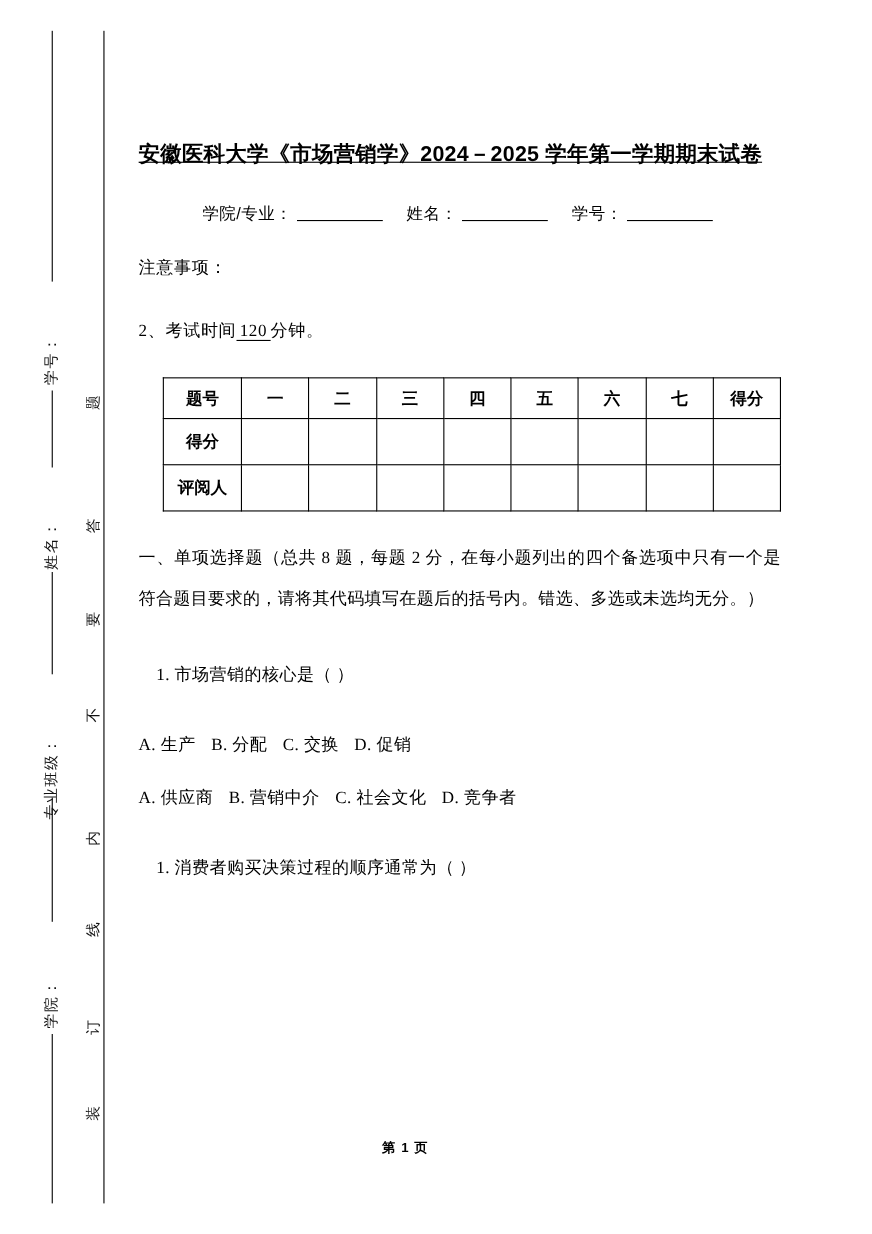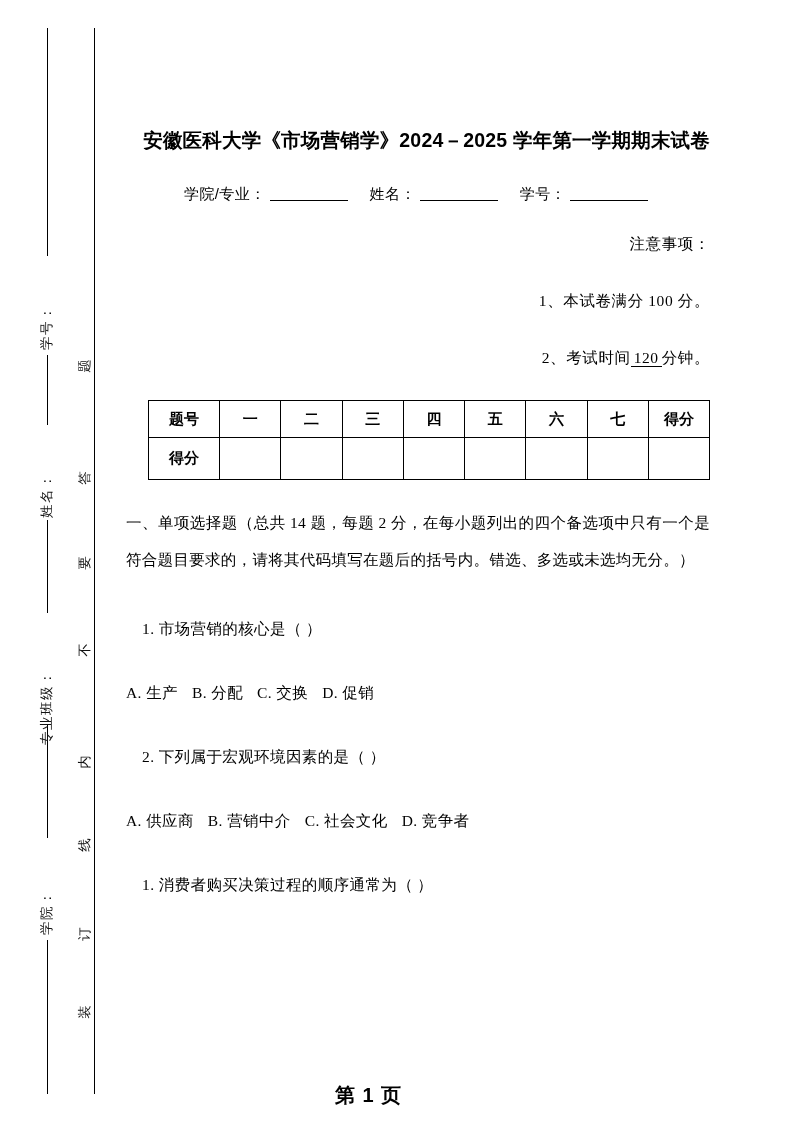--- a/index.html
+++ b/index.html
@@ -70,23 +70,24 @@
     top: 0;
     width: 584px;
   }
 
   #doc-title {
     margin: 0;
     padding-top: 121px;
     font-size: 19.5px;
     font-weight: bold;
     line-height: 38px;
-    text-align: right;
+    text-align: left;
     letter-spacing: 0.2px;
     font-family: "Liberation Sans", "DejaVu Sans", sans-serif;
+    text-decoration: underline;
   }
 
   #info-line {
     margin: 0;
     padding-top: 26px;
     font-size: 15px;
     font-weight: normal;
     text-align: center;
     letter-spacing: 0.4px;
     font-family: "Liberation Sans", "DejaVu Sans", sans-serif;
@@ -98,21 +99,20 @@
     margin: 0 4px;
     vertical-align: -2px;
   }
   #info-line .gap { display: inline-block; width: 18px; }
 
   .notice-line {
     margin: 0;
     font-size: 15.5px;
     line-height: 30px;
     letter-spacing: 0.6px;
-    text-align: right;
   }
   #notice-heading { padding-top: 25px; }
   #notice-1 { padding-top: 27px; }
   #notice-2 { padding-top: 27px; }
   .ul-value {
     border-bottom: 1.3px solid #000;
     padding: 0 3px;
   }
 
   
@@ -160,24 +160,24 @@
     font-size: 15.5px;
     line-height: 26px;
     letter-spacing: 0.4px;
   }
   .opt { margin-right: 14px; }
 
   
   #page-footer {
     position: absolute;
     left: 0;
-    top: 1082px;
+    top: 1035px;
     width: 737px;
     text-align: center;
-    font-size: 20px;
+    font-size: 12px;
     font-weight: bold;
     letter-spacing: 1px;
     font-family: "Liberation Sans", "DejaVu Sans", sans-serif;
   }
 </style>
 </head>
 <body>
 
 <div id="seal-margin">
   <div class="margin-rule"></div>
@@ -206,21 +206,20 @@
 <div id="content">
 
   <h1 id="doc-title">安徽医科大学《市场营销学》2024－2025 学年第一学期期末试卷</h1>
 
   <div id="info-line">
     <span>学院/专业：</span><span class="blank"></span><span class="gap"></span><span>姓名：</span><span class="blank"></span><span class="gap"></span><span>学号：</span><span class="blank"></span>
   </div>
 
   <p class="notice-line" id="notice-heading">注意事项：</p>
 
-  <p class="notice-line" id="notice-1">1、本试卷满分 100 分。</p>
 
   <p class="notice-line" id="notice-2"><span>2、考试时间</span><span class="ul-value">120</span><span>分钟。</span></p>
 
   <table id="score-table">
     <tbody>
       <tr>
         <td class="rowhead">题号</td>
         <td>一</td>
         <td>二</td>
         <td>三</td>
@@ -234,31 +233,41 @@
         <td class="rowhead">得分</td>
         <td></td>
         <td></td>
         <td></td>
         <td></td>
         <td></td>
         <td></td>
         <td></td>
         <td></td>
       </tr>
+      <tr class="body-row">
+        <td class="rowhead">评阅人</td>
+        <td></td>
+        <td></td>
+        <td></td>
+        <td></td>
+        <td></td>
+        <td></td>
+        <td></td>
+        <td></td>
+      </tr>
     </tbody>
   </table>
 
-  <p id="section-heading">一、单项选择题（总共 14 题，每题 2 分，在每小题列出的四个备选项中只有一个是符合题目要求的，请将其代码填写在题后的括号内。错选、多选或未选均无分。）</p>
+  <p id="section-heading">一、单项选择题（总共 8 题，每题 2 分，在每小题列出的四个备选项中只有一个是符合题目要求的，请将其代码填写在题后的括号内。错选、多选或未选均无分。）</p>
 
   <p class="q-stem">1. 市场营销的核心是（   ）</p>
   <p class="q-options">
     <span class="opt">A. 生产</span><span class="opt">B. 分配</span><span class="opt">C. 交换</span><span class="opt">D. 促销</span>
   </p>
 
-  <p class="q-stem">2. 下列属于宏观环境因素的是（   ）</p>
   <p class="q-options">
     <span class="opt">A. 供应商</span><span class="opt">B. 营销中介</span><span class="opt">C. 社会文化</span><span class="opt">D. 竞争者</span>
   </p>
 
   <p class="q-stem">1. 消费者购买决策过程的顺序通常为（   ）</p>
 
 </div>
 
 <div id="page-footer">第 1 页</div>
 

